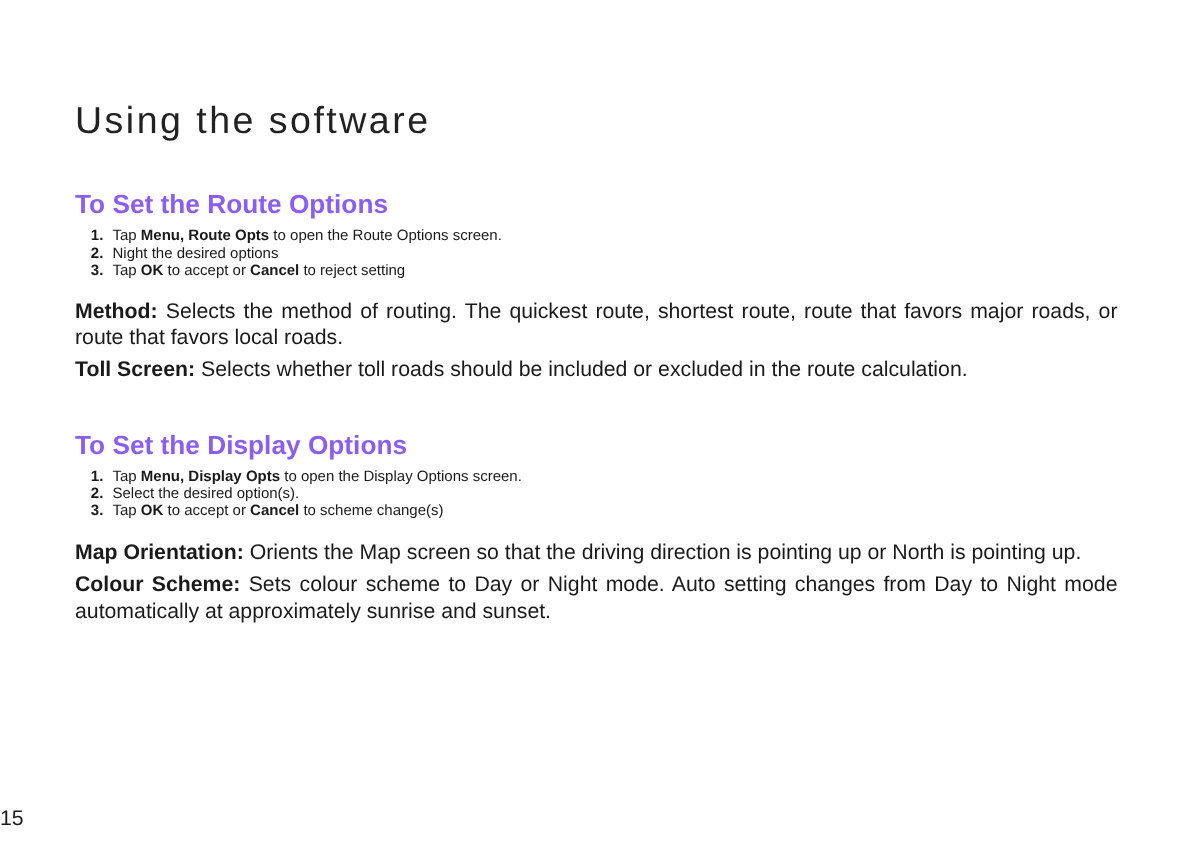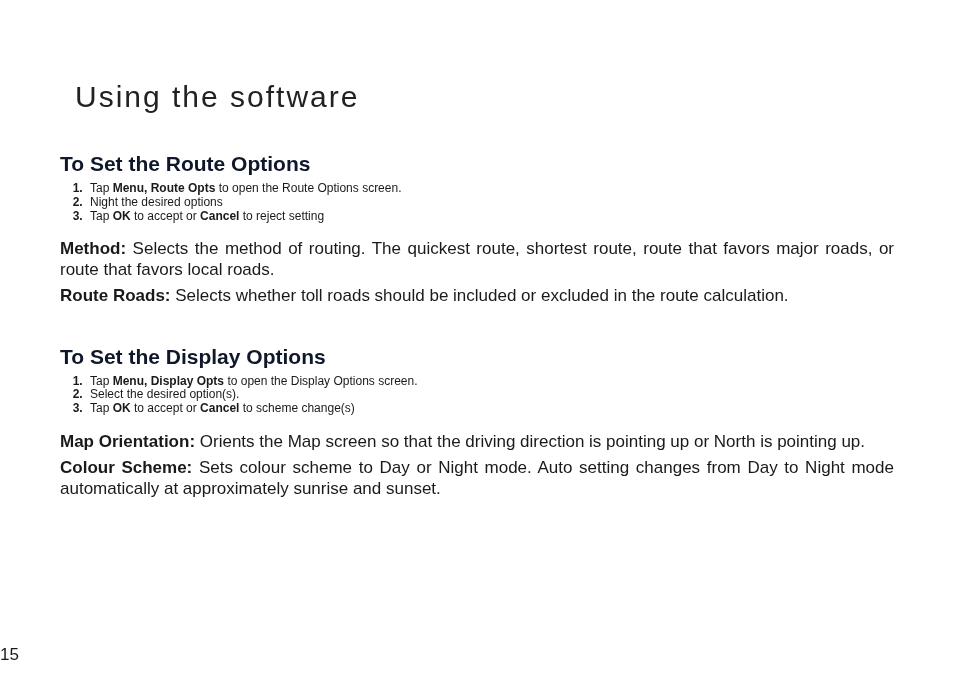--- a/index.html
+++ b/index.html
@@ -15,28 +15,28 @@
     box-sizing: border-box;
     padding: 80px 60px 20px 60px;
     width: 954px;
     height: 687px;
     position: relative;
   }
   .chapter-title {
     font-size: 30px;
     letter-spacing: 2px;
     font-weight: 400;
-    margin: 0 0 38px 15px;
+    margin: 0 0 38px 0;
     color: #222;
   }
   .section-title {
     font-size: 21px;
     font-weight: bold;
     margin: 14px 0 6px 0;
-    color: #0f172a;
+    color: #8b5cf6;
   }
   .section-title.second {
     margin-top: 38px;
   }
   ol.steps {
     margin: 0 0 16px 0;
     padding-left: 26px;
     font-size: 12px;
     line-height: 1.15;
   }
@@ -78,21 +78,21 @@
   <h2 class="section-title">To Set the Route Options</h2>
 
   <ol class="steps">
     <li><span>Tap </span><span class="bold">Menu, Route Opts</span><span> to open the Route Options screen.</span></li>
     <li><span>Night the desired options</span></li>
     <li><span>Tap </span><span class="bold">OK</span><span> to accept or </span><span class="bold">Cancel</span><span> to reject setting</span></li>
   </ol>
 
   <p class="para"><span class="lead">Method: </span><span>Selects the method of routing. The quickest route, shortest route, route that favors major roads, or route that favors local roads.</span></p>
 
-  <p class="para"><span class="lead">Route Roads: </span><span>Selects whether toll roads should be included or excluded in the route calculation.</span></p>
+  <p class="para"><span class="lead">Toll Screen: </span><span>Selects whether toll roads should be included or excluded in the route calculation.</span></p>
 
   <h2 class="section-title second">To Set the Display Options</h2>
 
   <ol class="steps">
     <li><span>Tap </span><span class="bold">Menu, Display Opts</span><span> to open the Display Options screen.</span></li>
     <li><span>Select the desired option(s).</span></li>
     <li><span>Tap </span><span class="bold">OK</span><span> to accept or </span><span class="bold">Cancel</span><span> to scheme change(s)</span></li>
   </ol>
 
   <p class="para"><span class="lead">Map Orientation: </span><span>Orients the Map screen so that the driving direction is pointing up or North is pointing up.</span></p>

